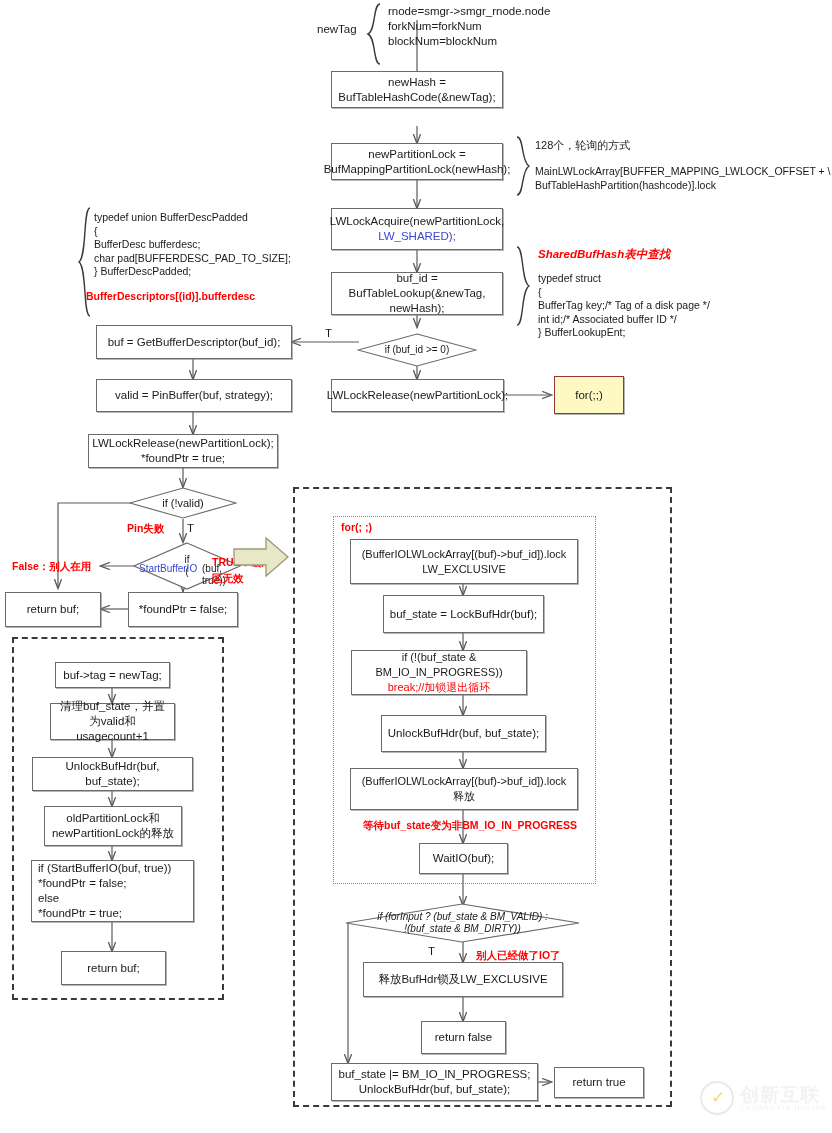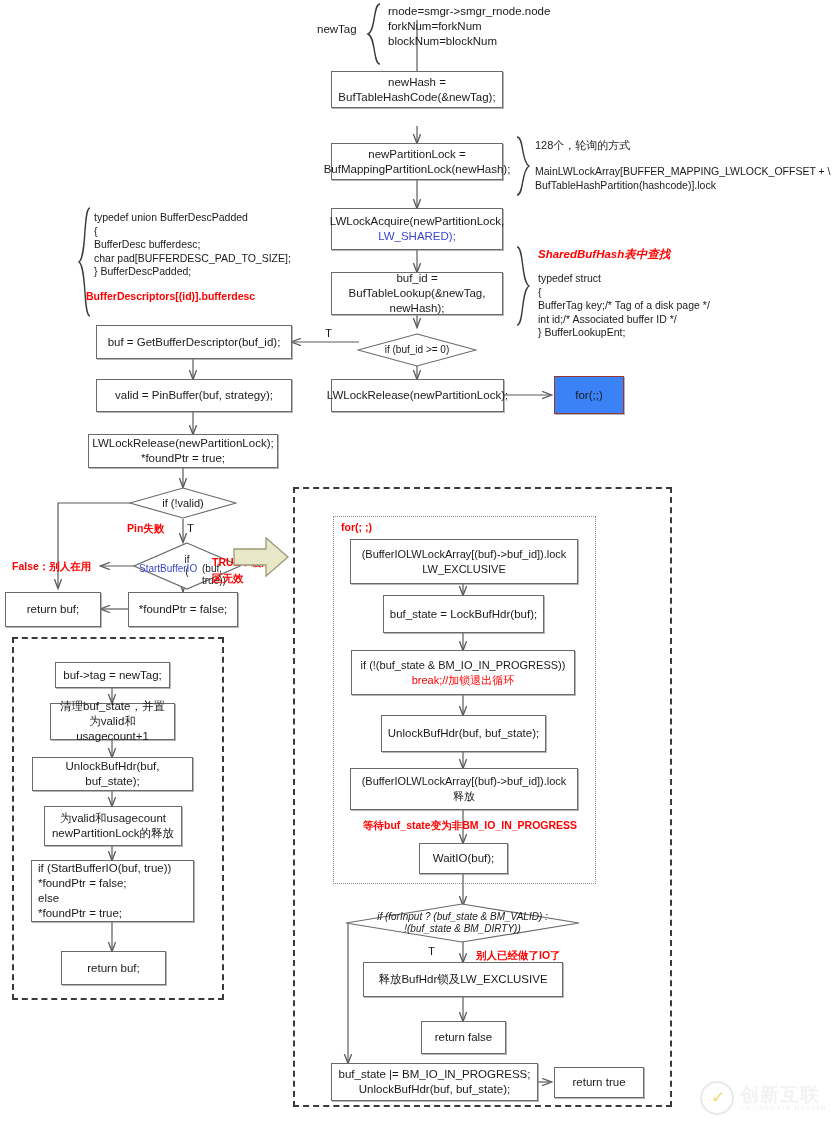--- a/index.html
+++ b/index.html
@@ -27,21 +27,21 @@
     display:flex;
     align-items:center;
     justify-content:center;
     text-align:center;
     padding:2px 4px;
     white-space:pre-line;
     box-shadow:1px 1px 0 rgba(120,120,120,.55);
   }
   .box.left{ text-align:left; justify-content:flex-start; }
   .box.red-fill{
-    background:#3b82f6;
+    background:#fef9c3;
     border:1px solid #943634;
     color:#1a1a1a;
   }
   
   .diamond{
     position:absolute;
     box-sizing:border-box;
   }
   .diamond .dia-shape{
     position:absolute;
@@ -298,38 +298,38 @@
     BufferTag  key;/* Tag of a disk page */
     int          id;/* Associated buffer ID */
 } BufferLookupEnt;</div>
 
   <div class="dashed-box" style="left:12px;top:637px;width:212px;height:363px;"></div>
 
   <div class="box" style="left:55px;top:662px;width:115px;height:26px;">buf-&gt;tag = newTag;</div>
   <div class="box" style="left:50px;top:703px;width:125px;height:37px;">清理buf_state，并置
 为valid和usagecount+1</div>
   <div class="box" style="left:32px;top:757px;width:161px;height:34px;">UnlockBufHdr(buf, buf_state);</div>
-  <div class="box" style="left:44px;top:806px;width:138px;height:40px;">为valid和usagecount
+  <div class="box" style="left:44px;top:806px;width:138px;height:40px;">oldPartitionLock和
 newPartitionLock的释放</div>
   <div class="box left" style="left:31px;top:860px;width:163px;height:62px;padding-left:6px;">if (StartBufferIO(buf, true))
       *foundPtr = false;
 else
       *foundPtr = true;</div>
   <div class="box" style="left:61px;top:951px;width:105px;height:34px;">return buf;</div>
 
   <div class="dashed-box" style="left:293px;top:487px;width:379px;height:620px;"></div>
 
   <div class="dotted-box" style="left:333px;top:516px;width:263px;height:368px;"></div>
   <div class="txt redb" style="left:341px;top:520px;font-size:10.5px;">for(; ;)</div>
 
   <div class="box" style="left:350px;top:539px;width:228px;height:45px;font-size:11px;">(BufferIOLWLockArray[(buf)-&gt;buf_id]).lock
 LW_EXCLUSIVE</div>
   <div class="box" style="left:383px;top:595px;width:161px;height:38px;">buf_state = LockBufHdr(buf);</div>
 
-  <div class="box" style="left:351px;top:650px;width:224px;height:45px;flex-direction:column;font-size:11px;line-height:15px;">
+  <div class="box" style="left:351px;top:650px;width:176px;height:45px;flex-direction:column;font-size:11px;line-height:15px;">
     <span>if (!(buf_state &amp; BM_IO_IN_PROGRESS))</span>
     <span style="color:#ff0000;">break;//加锁退出循环</span>
   </div>
 
   <div class="box" style="left:381px;top:715px;width:165px;height:37px;">UnlockBufHdr(buf, buf_state);</div>
   <div class="box" style="left:350px;top:768px;width:228px;height:42px;font-size:11px;">(BufferIOLWLockArray[(buf)-&gt;buf_id]).lock
 释放</div>
   <div class="txt redb" style="left:363px;top:818px;font-size:10.5px;">等待buf_state变为非BM_IO_IN_PROGRESS</div>
   <div class="box" style="left:419px;top:843px;width:89px;height:31px;">WaitIO(buf);</div>
 

